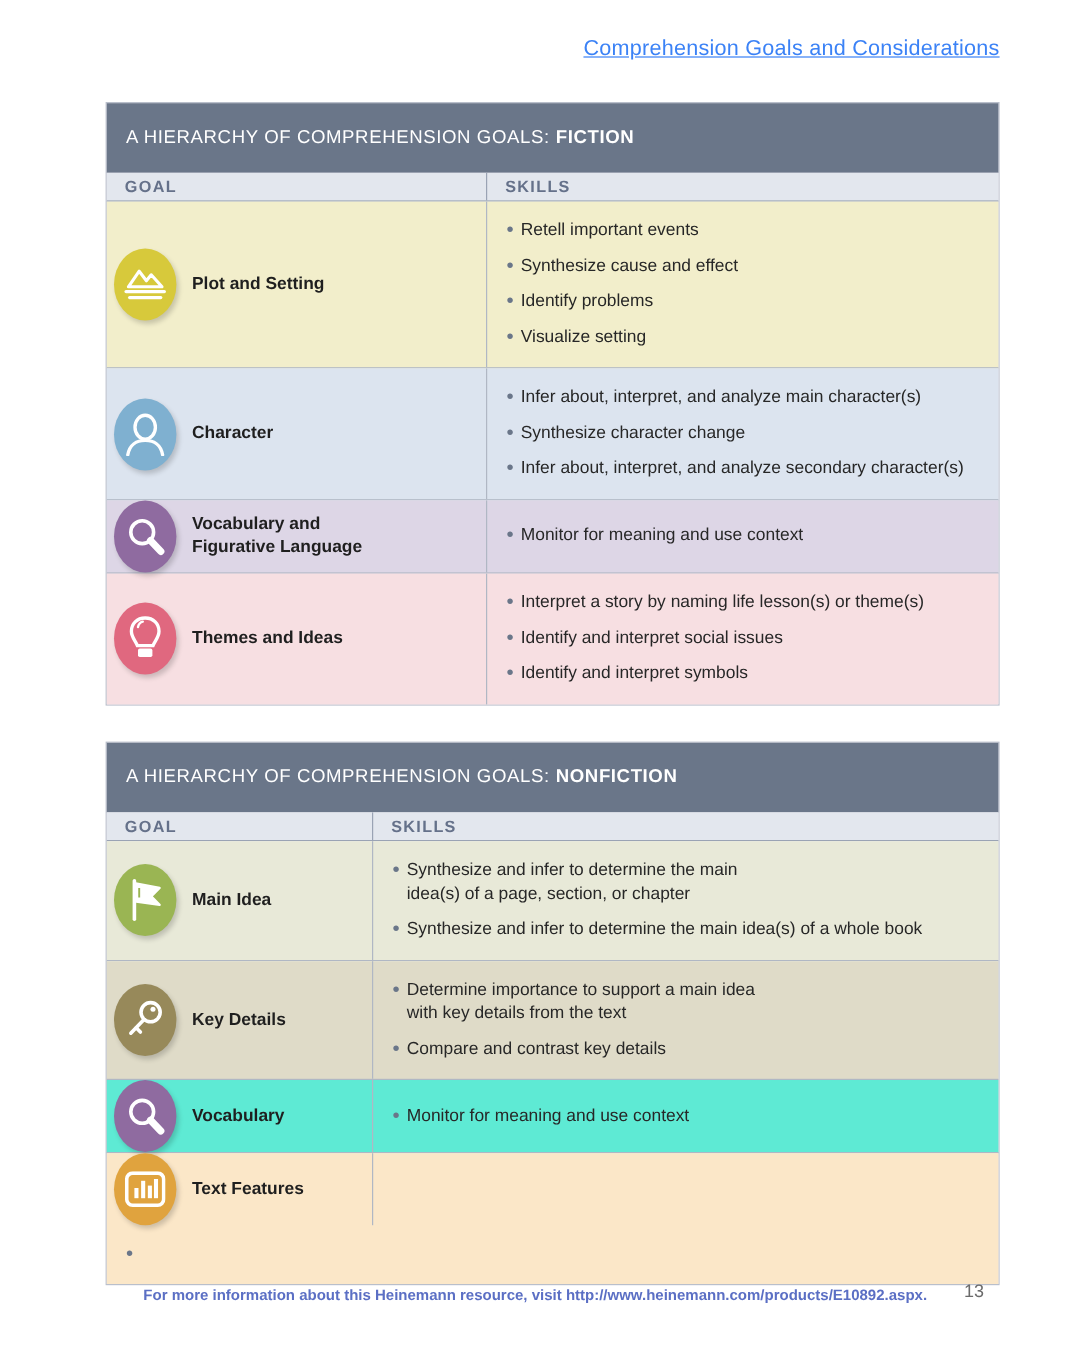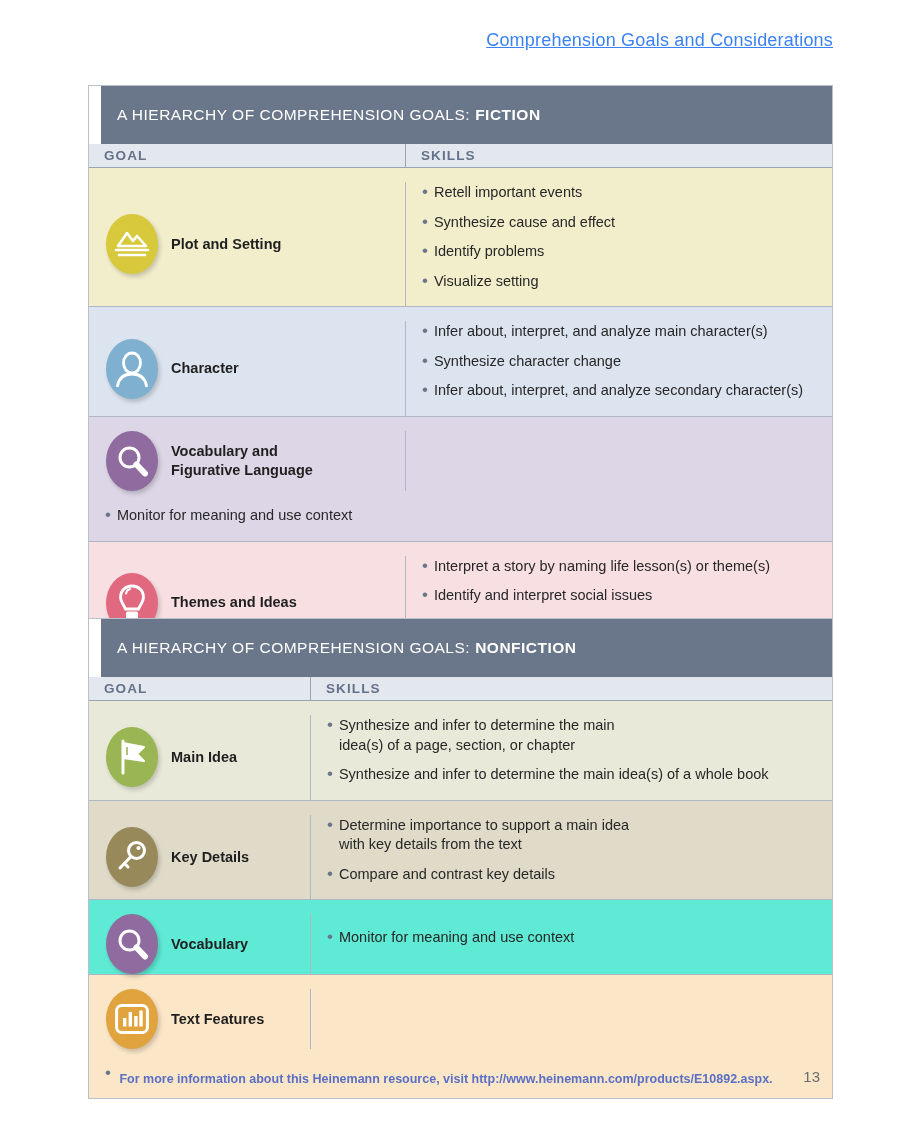--- a/index.html
+++ b/index.html
@@ -38,21 +38,20 @@
 
   .table-title {
     background: #6a7689;
     color: #ffffff;
     height: 58px;
     display: flex;
     align-items: center;
     padding-left: 16px;
     font-size: 15.5px;
     letter-spacing: 0.5px;
-    margin-left: 12px;
   }
   .table-title .tt-normal { font-weight: 400; }
   .table-title .tt-bold { font-weight: 700; margin-left: 5px; }
 
   .col-head {
     background: #e3e7ee;
     display: flex;
     height: 24px;
     border-bottom: 1px solid #9aa3b4;
   }
@@ -70,24 +69,23 @@
 
   .row {
     display: flex;
     border-bottom: 1px solid #b0b7c4;
   }
   .row:last-child { border-bottom: none; }
 
   .cell-goal {
     display: flex;
     align-items: center;
-    padding-left: 17px;
+    padding-left: 6px;
     border-right: 1px solid #b0b7c4;
     flex: none;
-    margin-top: 14px;
   }
   .cell-skills {
     flex: 1;
     display: flex;
     flex-direction: column;
     justify-content: center;
     padding: 10px 12px 10px 16px;
   }
 
   
@@ -216,21 +214,21 @@
         <div class="bullet-line">
           <span class="bullet-dot">•</span>
           <span class="bullet-text">Synthesize character change</span>
         </div>
         <div class="bullet-line">
           <span class="bullet-dot">•</span>
           <span class="bullet-text">Infer about, interpret, and analyze secondary character(s)</span>
         </div>
       </div>
     </div>
-    <div class="row" style="background: rgb(221, 214, 230); flex-direction: column;">
+    <div class="row" style="background: rgb(221, 214, 230);">
       <div class="cell-goal">
         <div class="icon-badge" style="background: rgb(143, 107, 160);">
           <svg width="34" height="34" viewBox="0 0 34 34">
             <circle cx="14.5" cy="13.5" r="9.5" fill="none" stroke="#fff" stroke-width="3"></circle>
             <path d="M21.5 20.5 L30 29.5" stroke="#fff" stroke-width="6" stroke-linecap="round"></path>
           </svg>
         </div>
         <div class="goal-label">Vocabulary and
 Figurative Language</div>
       </div>

